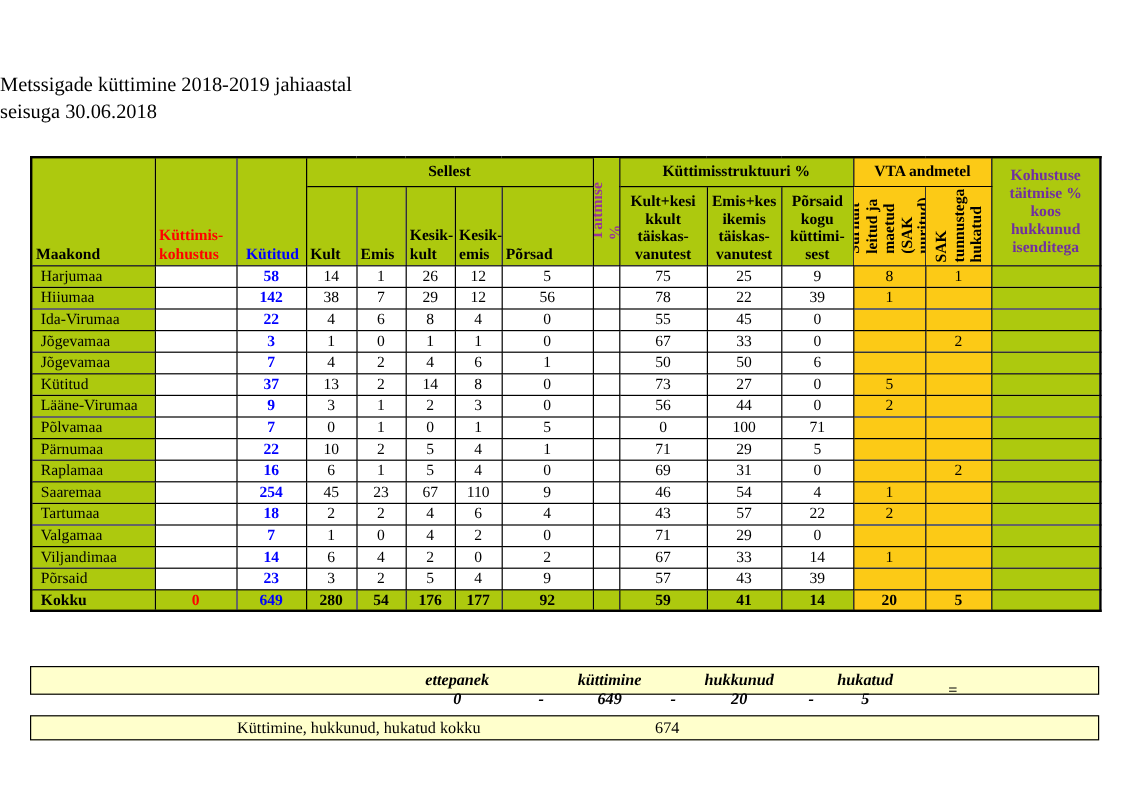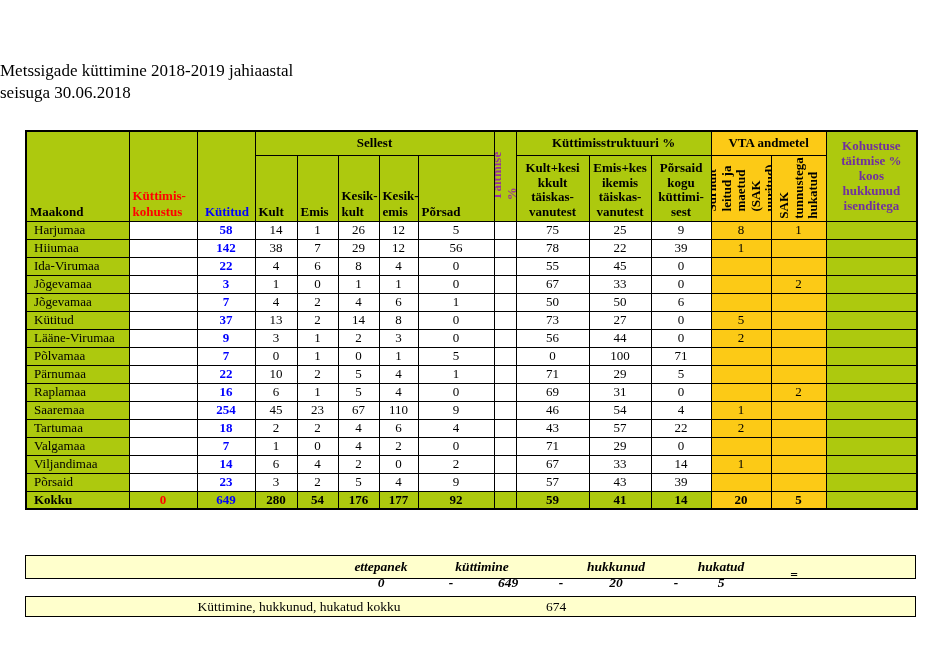--- a/index.html
+++ b/index.html
@@ -405,21 +405,21 @@
           <td class="c-p">14</td>
           <td class="c-or">20</td>
           <td class="c-or">5</td>
           <td class="c-gr"></td>
         </tr>
       </tbody>
   </table>
 
   <div class="sum-box">
     <span class="lab" style="left:355px">ettepanek</span>
-    <span class="lab" style="left:456px">küttimine</span>
+    <span class="lab" style="left:482px">küttimine</span>
     <span class="lab" style="left:590px">hukkunud</span>
     <span class="lab" style="left:695px">hukatud</span>
     <span class="eq" style="left:768px">=</span>
     <span class="val" style="left:355px">0</span>
     <span class="val" style="left:425px">-</span>
     <span class="val" style="left:482px">649</span>
     <span class="val" style="left:535px">-</span>
     <span class="val" style="left:590px">20</span>
     <span class="val" style="left:650px">-</span>
     <span class="val" style="left:695px">5</span>

